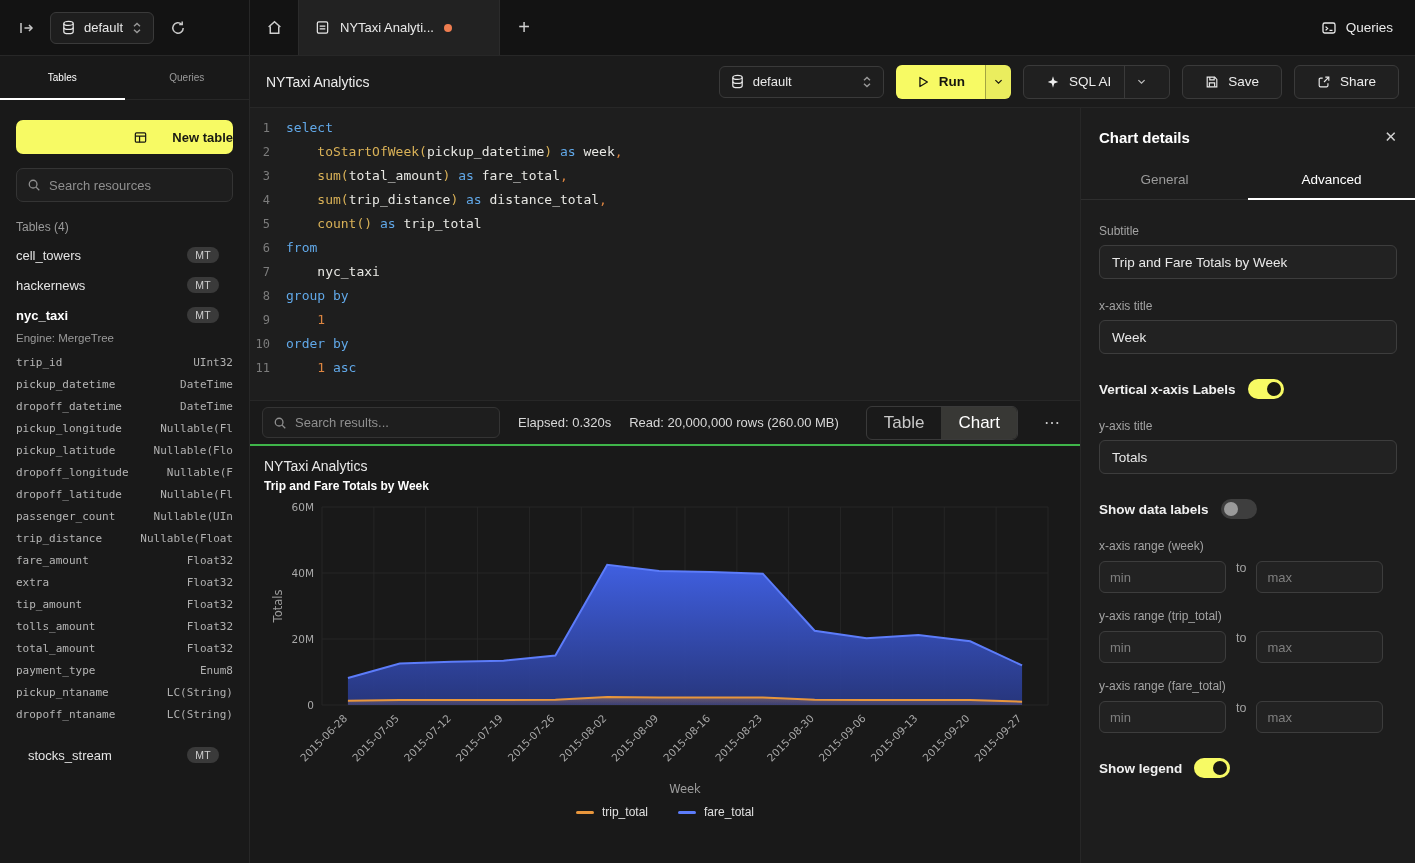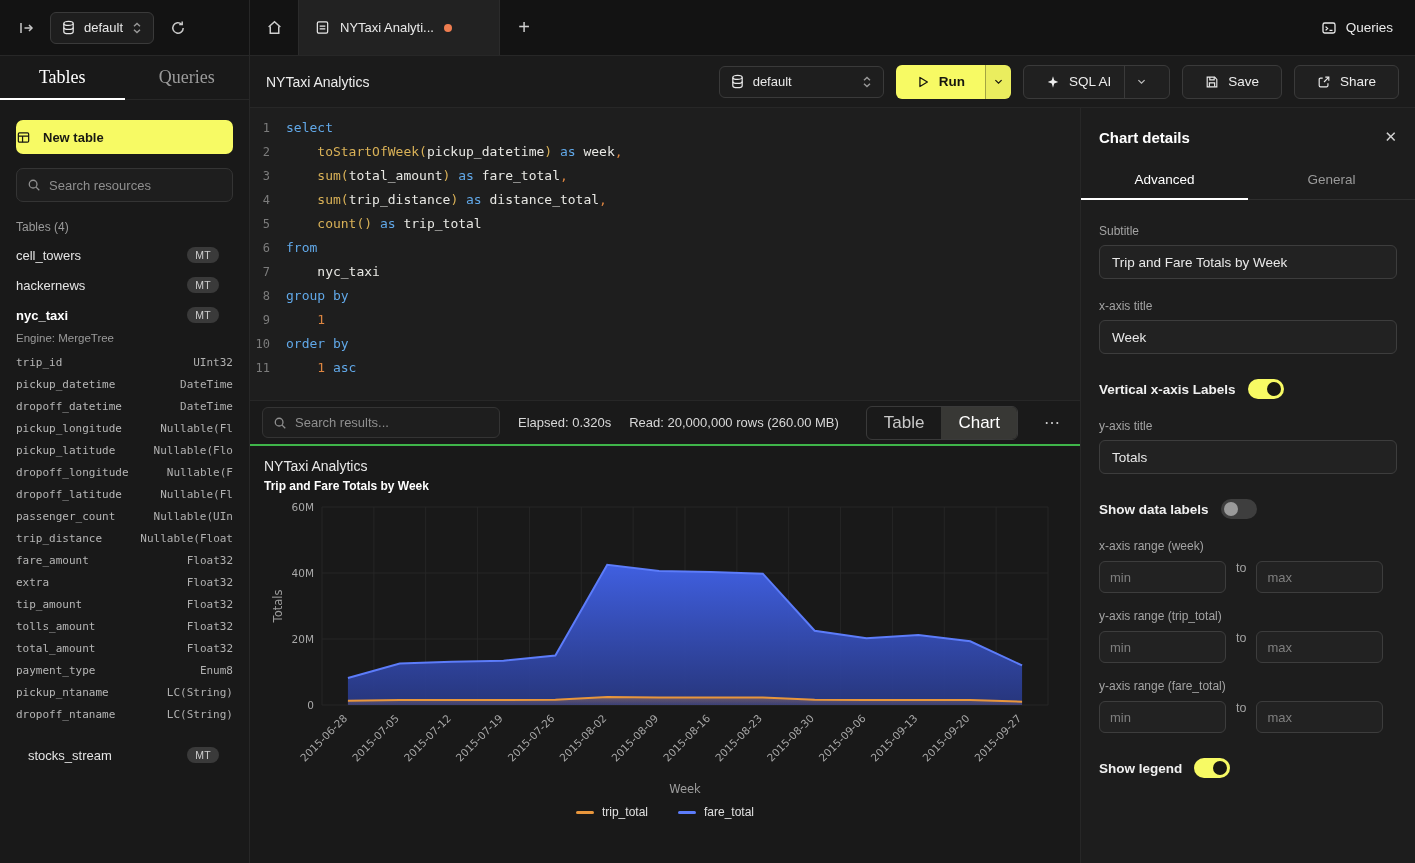--- a/index.html
+++ b/index.html
@@ -21,24 +21,24 @@
   .tb-plus { width:48px; display:flex; align-items:center; justify-content:center; color:#cfcfcf; background:none; border:none; font-size:20px; cursor:pointer; }
   .tb-right { display:flex; align-items:center; padding-right:22px; }
   .queries-btn { display:flex; align-items:center; gap:9px; background:none; border:none; color:#eaeaea; font-size:13.5px; cursor:pointer; }
 
   
   .body { flex:1; display:flex; min-height:0; }
 
   
   .sidebar { width:250px; flex:0 0 250px; background:#191919; border-right:1px solid #272727; display:flex; flex-direction:column; overflow:hidden; }
   .sb-tabs { height:44px; flex:0 0 44px; display:flex; border-bottom:1px solid #272727; }
-  .sb-tab { flex:1; background:none; border:none; color:#9a9a9a; font-size:18px; cursor:pointer; position:relative;font-family:Liberation Serif, serif; }
+  .sb-tab { flex:1; background:none; border:none; color:#9a9a9a; font-size:10px; cursor:pointer; position:relative; }
   .sb-tab.active { color:#ffffff; }
   .sb-tab.active::after { content:""; position:absolute; left:0; right:0; bottom:-1px; height:2px; background:#ffffff; }
-  .new-table-btn { margin:20px 16px 0; height:34px; border:none; border-radius:7px; background:#f7fa64; color:#191913; font-size:13px; font-weight:600; display:flex; align-items:center; justify-content:flex-start; gap:12px; cursor:pointer; }
+  .new-table-btn { margin:20px 16px 0; height:34px; border:none; border-radius:7px; background:#f7fa64; color:#191913; font-size:13px; font-weight:600; display:flex; align-items:center; justify-content:flex-end; gap:24px; cursor:pointer; }
   .sb-search { margin:14px 16px 0; height:34px; display:flex; align-items:center; gap:8px; padding:8px 10px; background:#1e1e1e; border:1px solid #343434; border-radius:7px; color:#8f8f8f; }
   .sb-search input { flex:1; background:none; border:none; outline:none; color:#e6e6e6; font-size:13px; }
   .sb-search input::placeholder { color:#8f8f8f; }
   .sb-section { margin:18px 16px 6px; font-size:12px; color:#9a9a9a; }
   .tables-list { flex:1; overflow:hidden; padding-bottom:8px; }
   .tbl-row { display:flex; align-items:center; justify-content:space-between; padding:7px 30px 7px 16px; font-size:13px; color:#e4e4e4; cursor:pointer; }
   .tbl-row.active .tname { color:#ffffff; font-weight:600; }
   .badge { background:#3a3a3a; color:#cfcfcf; font-size:10.5px; padding:2px 8px; border-radius:9px; letter-spacing:.3px; }
   .engine-line { padding:2px 16px 8px; font-size:11.5px; color:#9a9a9a; }
   .col-row { display:flex; align-items:center; justify-content:space-between; padding:2px 16px; font-family:"DejaVu Sans Mono",monospace; font-size:11px; color:#b6b6b6; line-height:18px; }
@@ -482,22 +482,22 @@
               </div>
           </div>
         </div>
 
         <div class="details">
           <div class="dt-header">
             <span class="dt-title">Chart details</span>
             <button class="dt-close">✕</button>
           </div>
           <div class="dt-tabs">
+            <button class="dt-tab">General</button>
             <button class="dt-tab active">Advanced</button>
-            <button class="dt-tab">General</button>
           </div>
           <div class="dt-body">
 
             <div class="field-label">Subtitle</div>
             <input class="text-input" type="text" value="Trip and Fare Totals by Week" style="">
 
             <div class="field-label">x-axis title</div>
             <input class="text-input" type="text" value="Week" style="">
 
             <div class="toggle-row">

